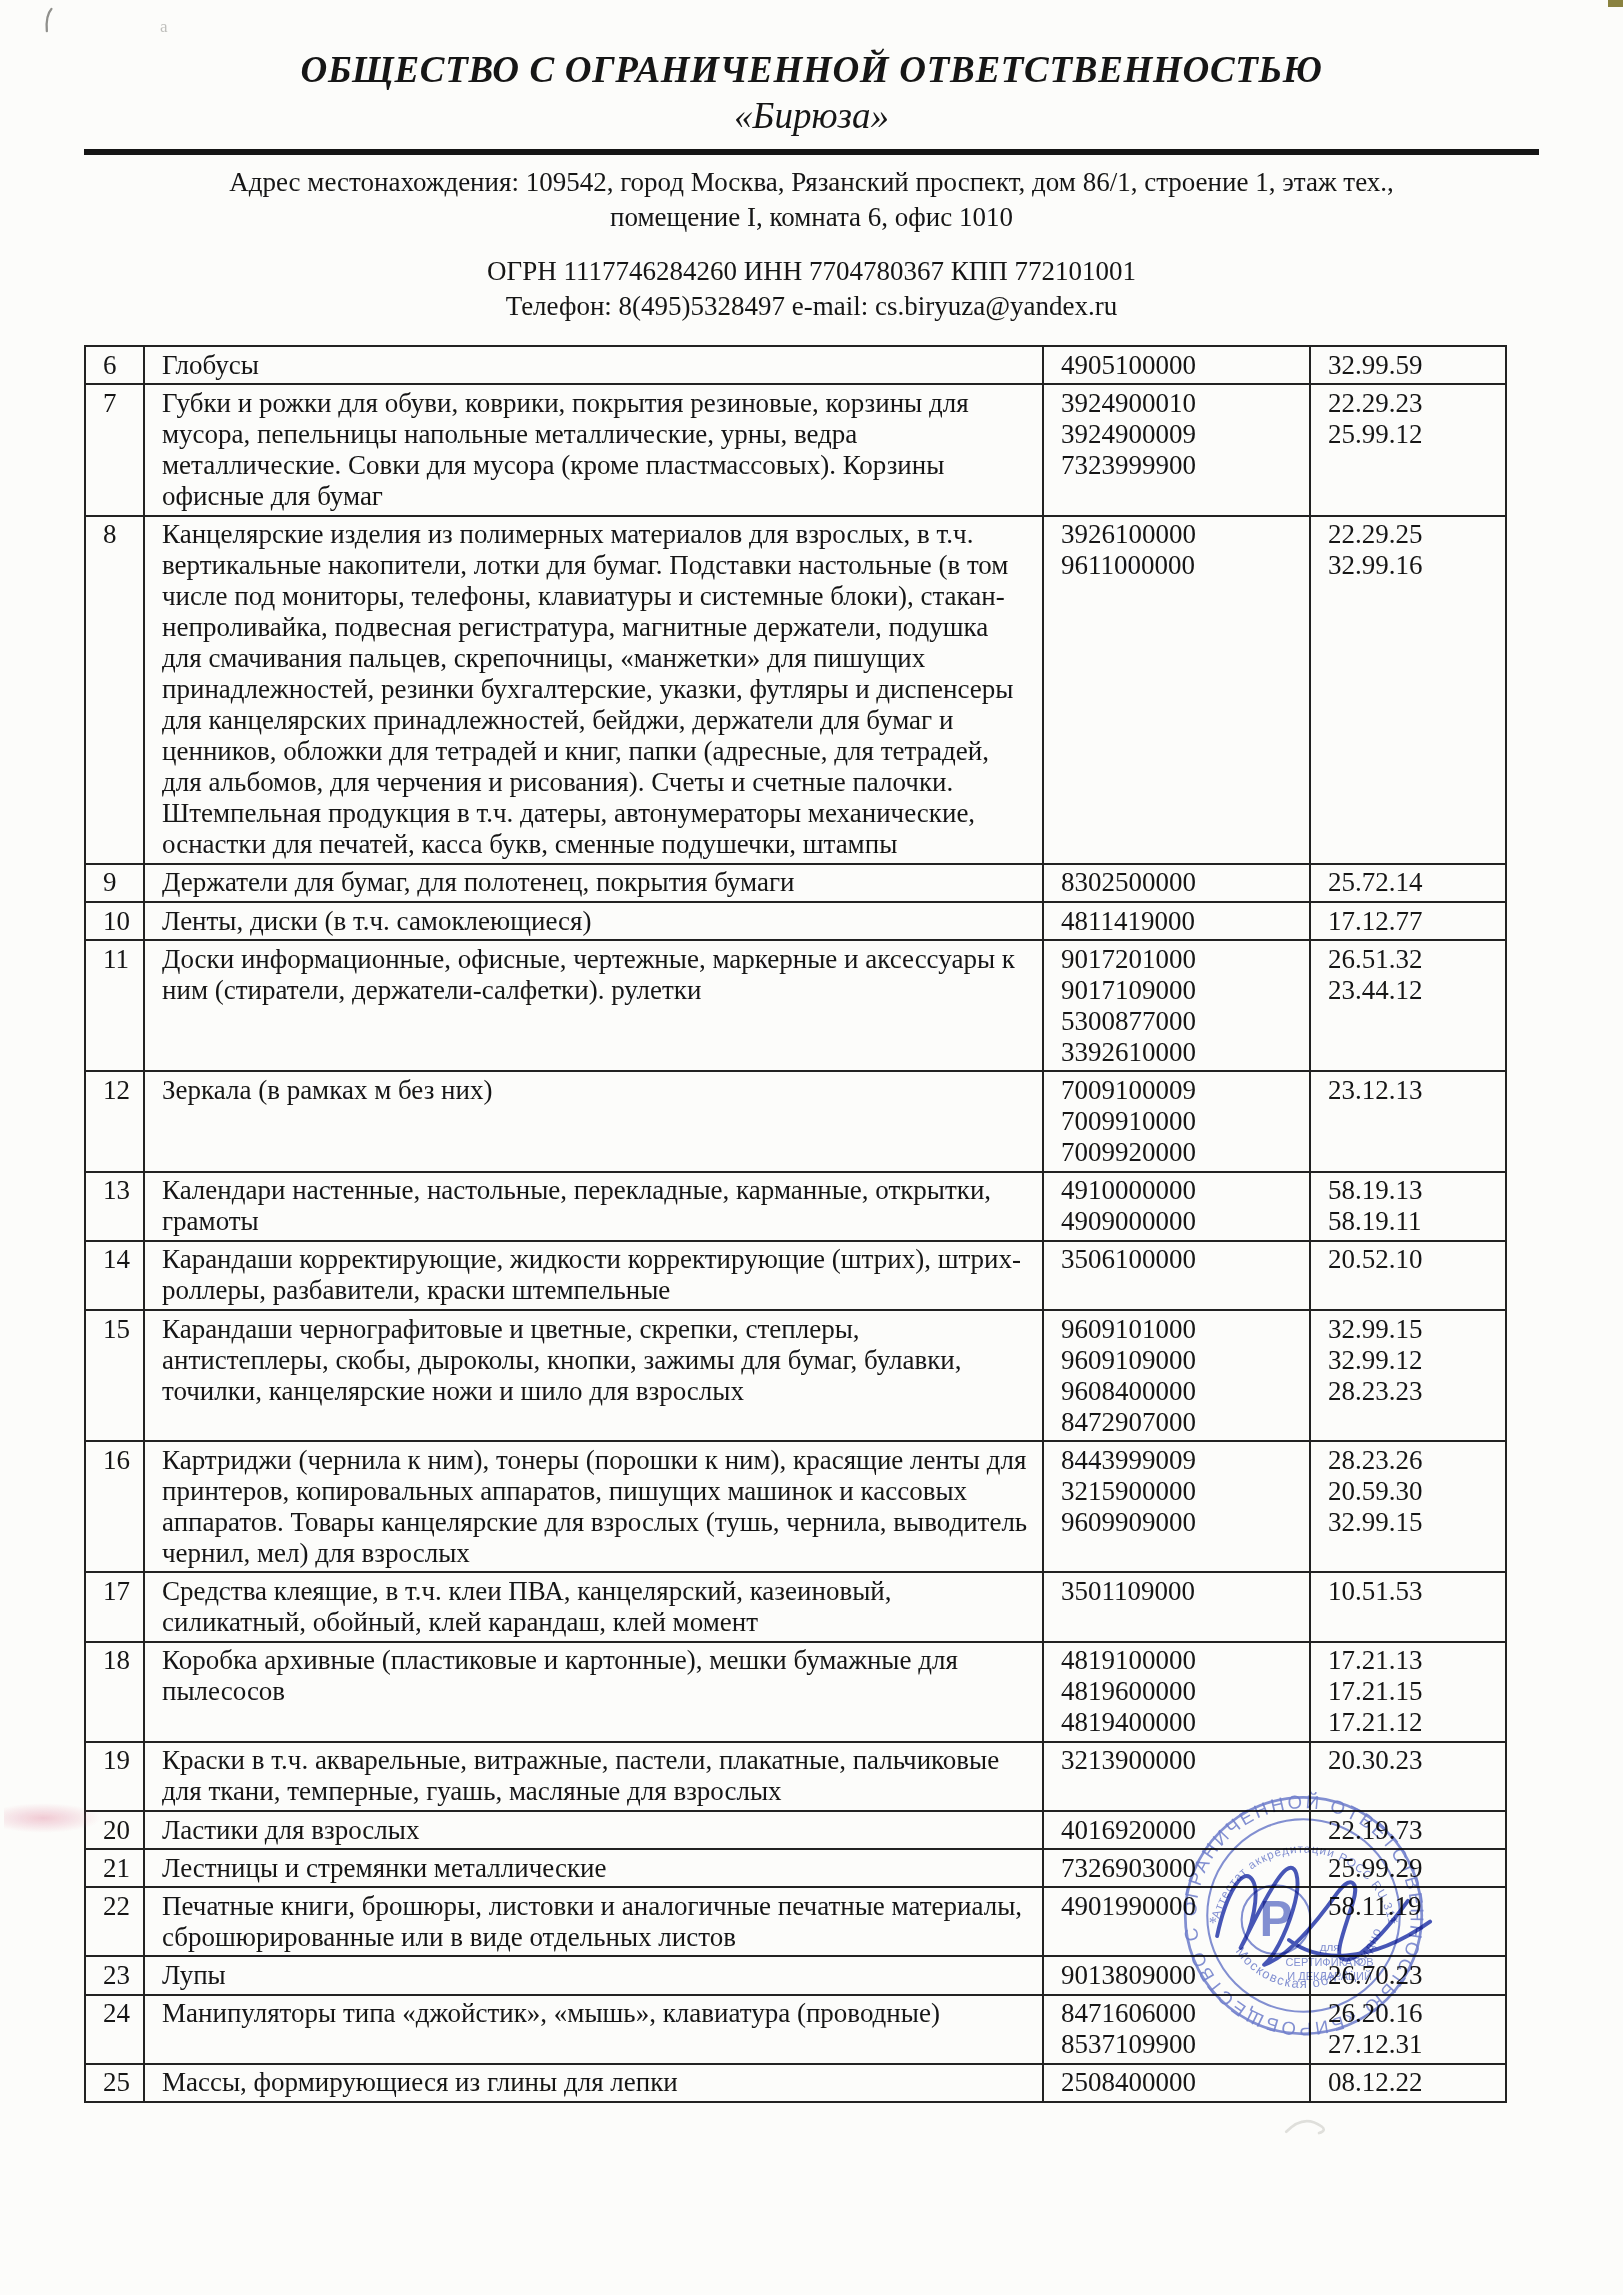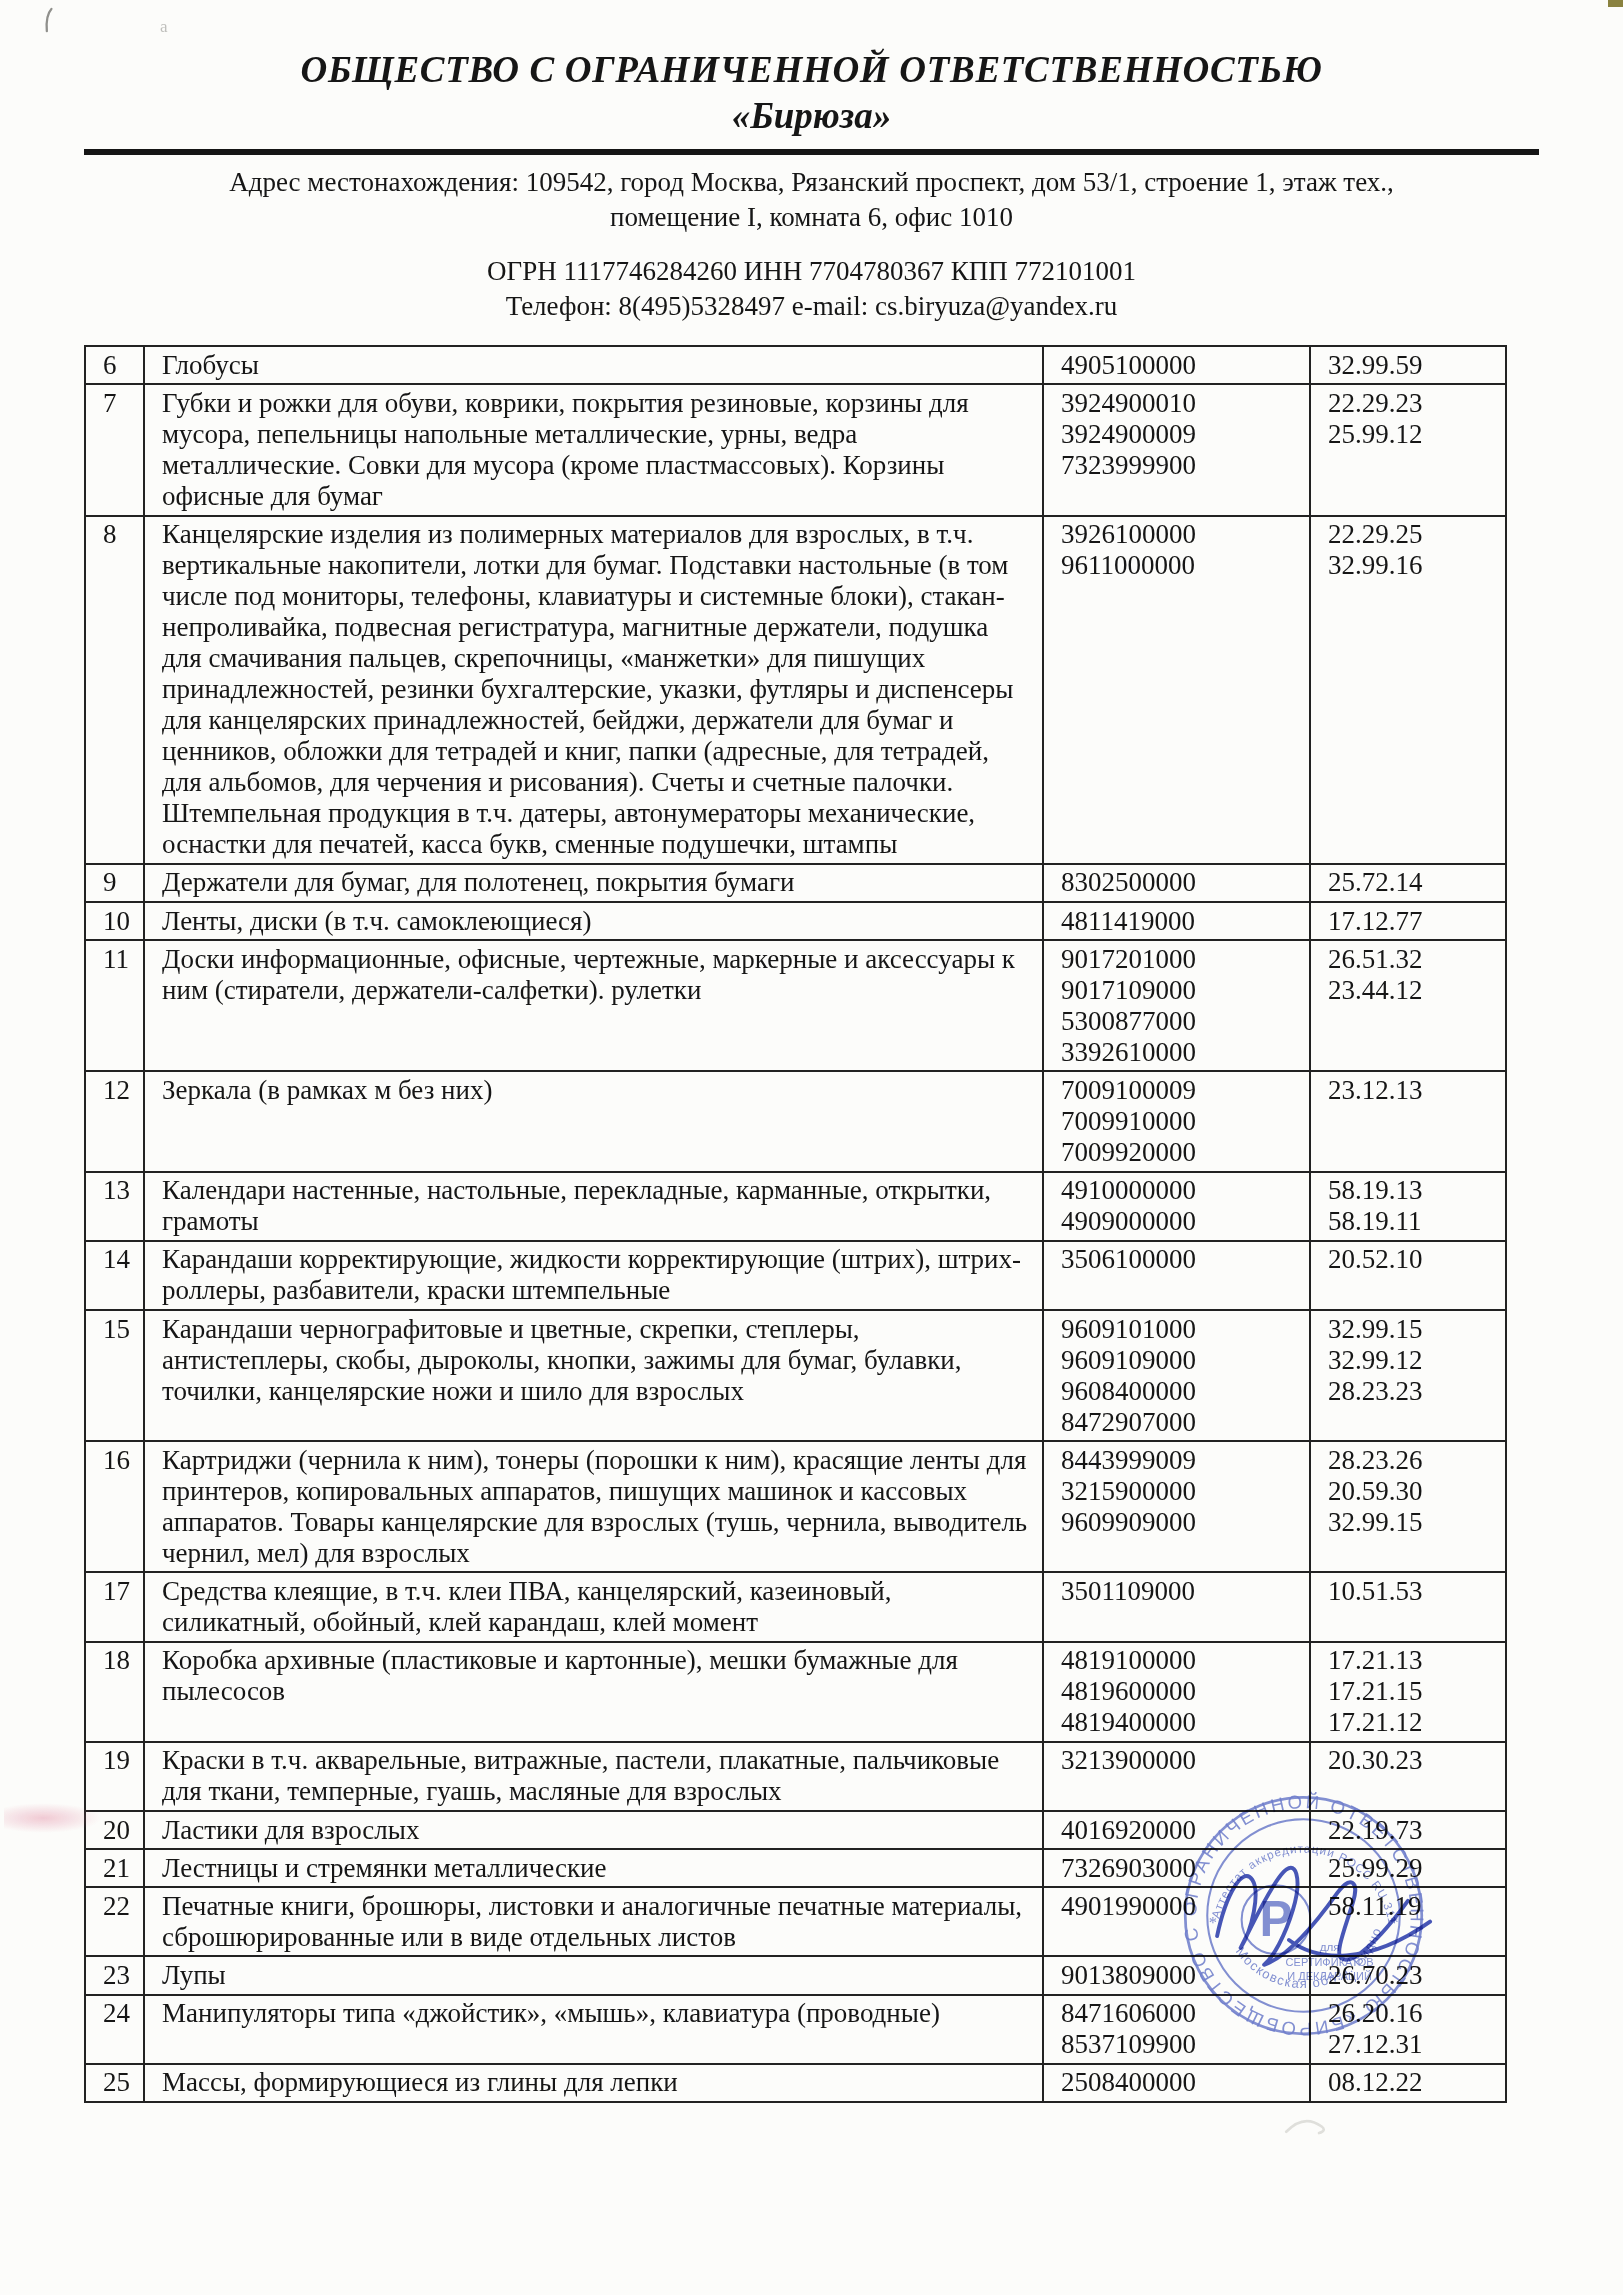--- a/index.html
+++ b/index.html
@@ -3,21 +3,21 @@
 <meta charset="utf-8">
 <style>
   html,body{margin:0;padding:0;background:#e8e8e6;}
   .page{
     position:relative;width:1623px;height:2295px;margin:0 auto;
     background:#fcfcfa;overflow:hidden;
     font-family:"Liberation Serif","DejaVu Serif",serif;color:#161616;
   }
   .head{padding-top:48px;text-align:center;}
   .title-line{font-size:37px;font-weight:bold;font-style:italic;line-height:43px;letter-spacing:0.7px;}
-  .title-name{font-size:37px;font-weight:bold;font-style:italic;line-height:50px;}
+  .title-name{font-size:37px;font-weight:normal;font-style:italic;line-height:50px;}
   .rule{height:5.9px;background:#151515;width:1455px;margin:7.9px 0 0 84px;}
   .address{margin-top:10.5px;text-align:center;font-size:27px;line-height:35px;}
   .reg{margin-top:19px;text-align:center;font-size:27px;line-height:35px;}
   table.products{
     border-collapse:collapse;table-layout:fixed;
     margin:21px 0 0 84px;width:1421px;
     font-size:27px;line-height:31px;
   }
   table.products td{
     border:2.6px solid #222;vertical-align:top;
@@ -62,21 +62,21 @@
     <path d="M 8,30 Q 35,2 62,22 Q 70,28 58,32" stroke="#c9c9c3" stroke-width="4" fill="none" stroke-linecap="round"></path>
   </svg>
 
   <div class="head">
     <div class="title-line">ОБЩЕСТВО С ОГРАНИЧЕННОЙ ОТВЕТСТВЕННОСТЬЮ</div>
     <div class="title-name">«Бирюза»</div>
   </div>
   <div class="rule"></div>
 
   <div class="address">
-    <div>Адрес местонахождения: 109542, город Москва, Рязанский проспект, дом 53/1, строение 1, этаж тех.,</div>
+    <div>Адрес местонахождения: 109542, город Москва, Рязанский проспект, дом 86/1, строение 1, этаж тех.,</div>
     <div>помещение I, комната 6, офис 1010</div>
   </div>
 
   <div class="reg">
     <div>ОГРН 1117746284260 ИНН 7704780367 КПП 772101001</div>
     <div>Телефон: 8(495)5328497 e-mail: cs.biryuza@yandex.ru</div>
   </div>
 
   <table class="products">
     <colgroup>

